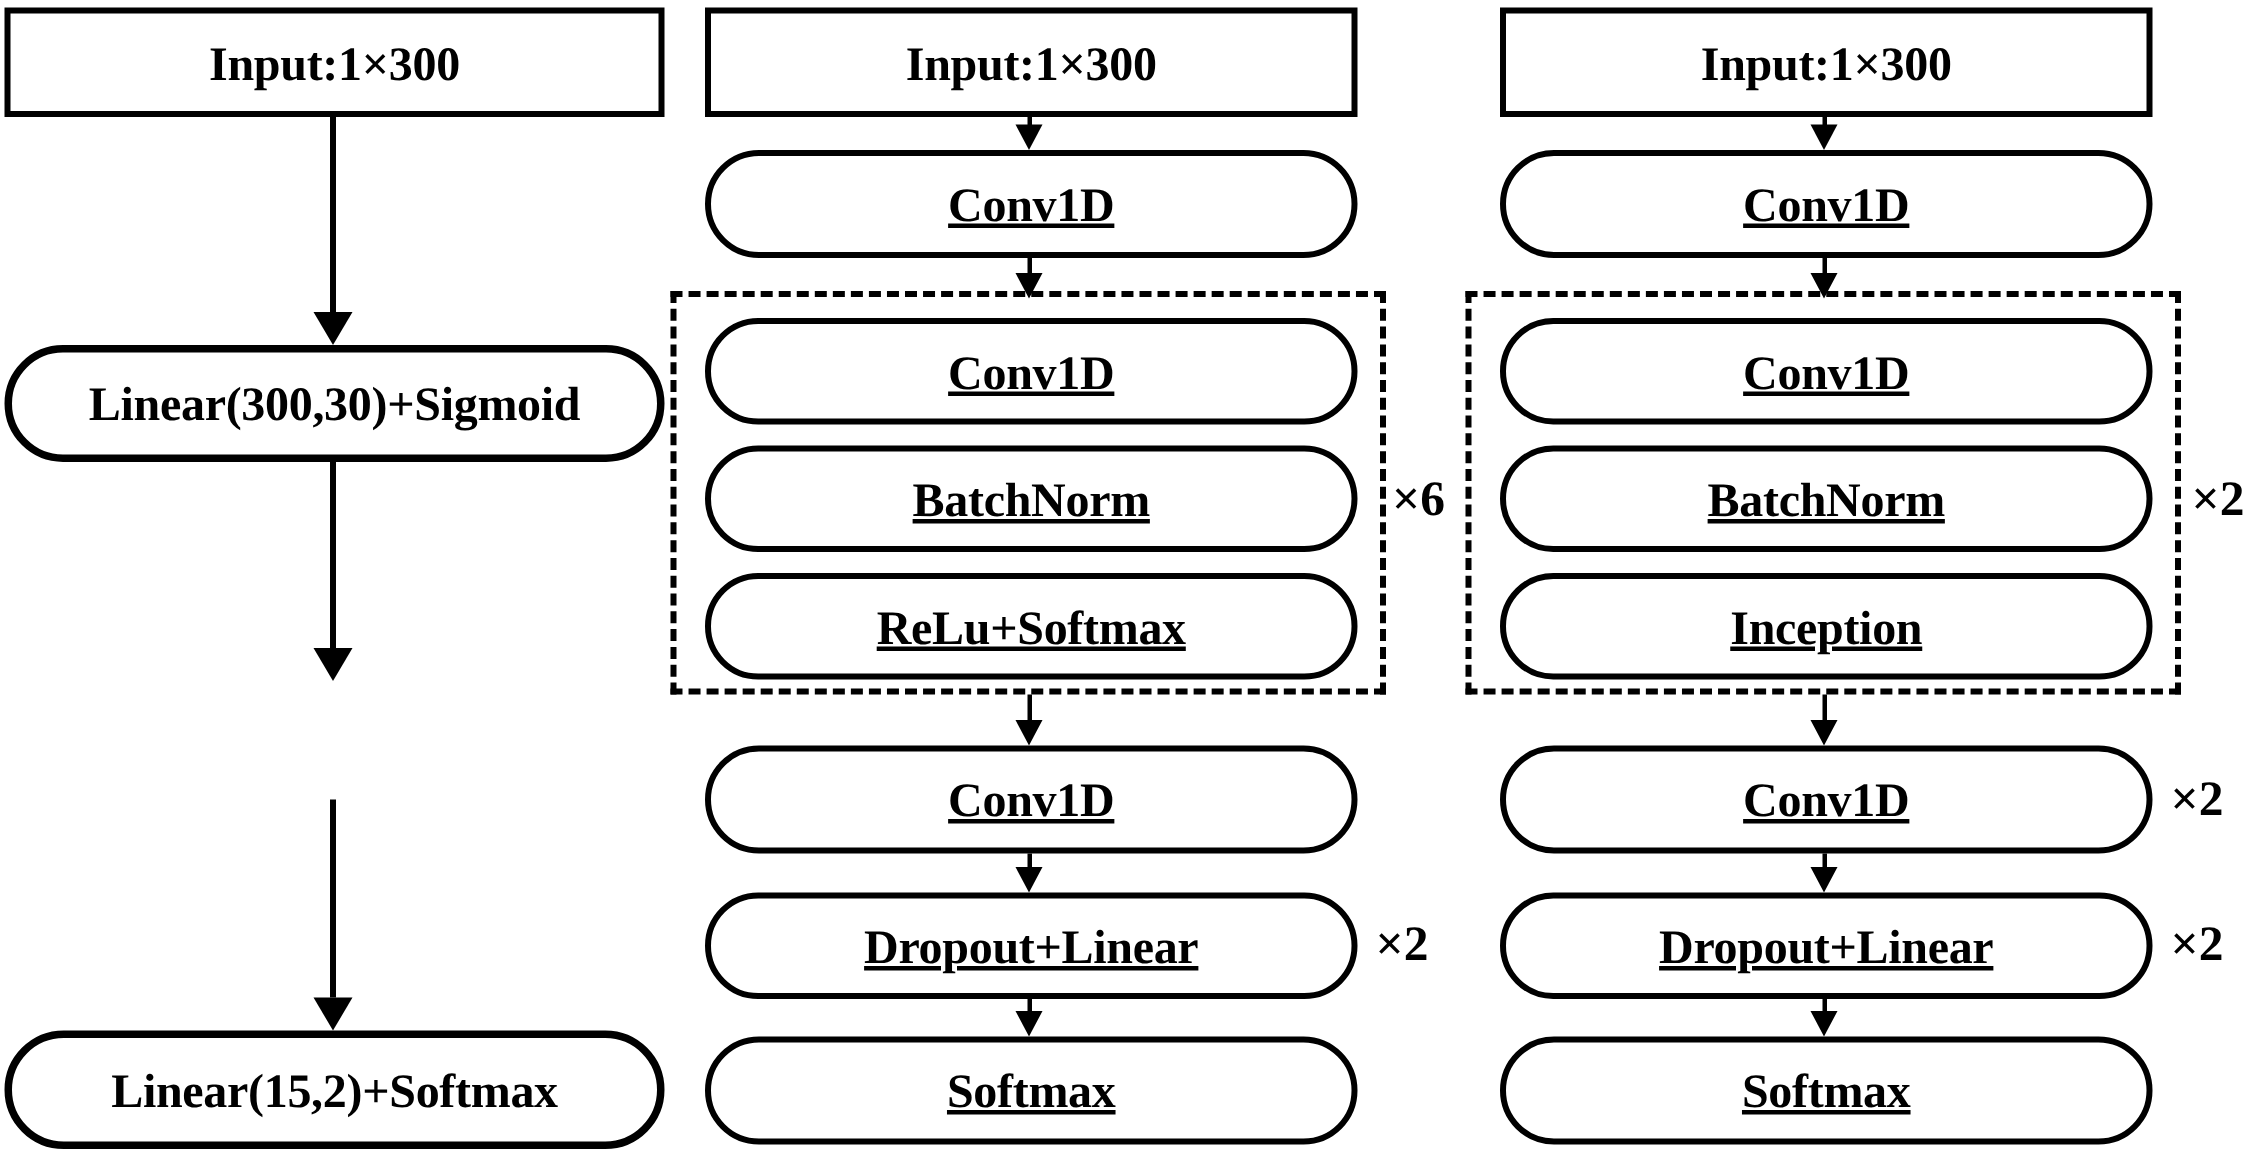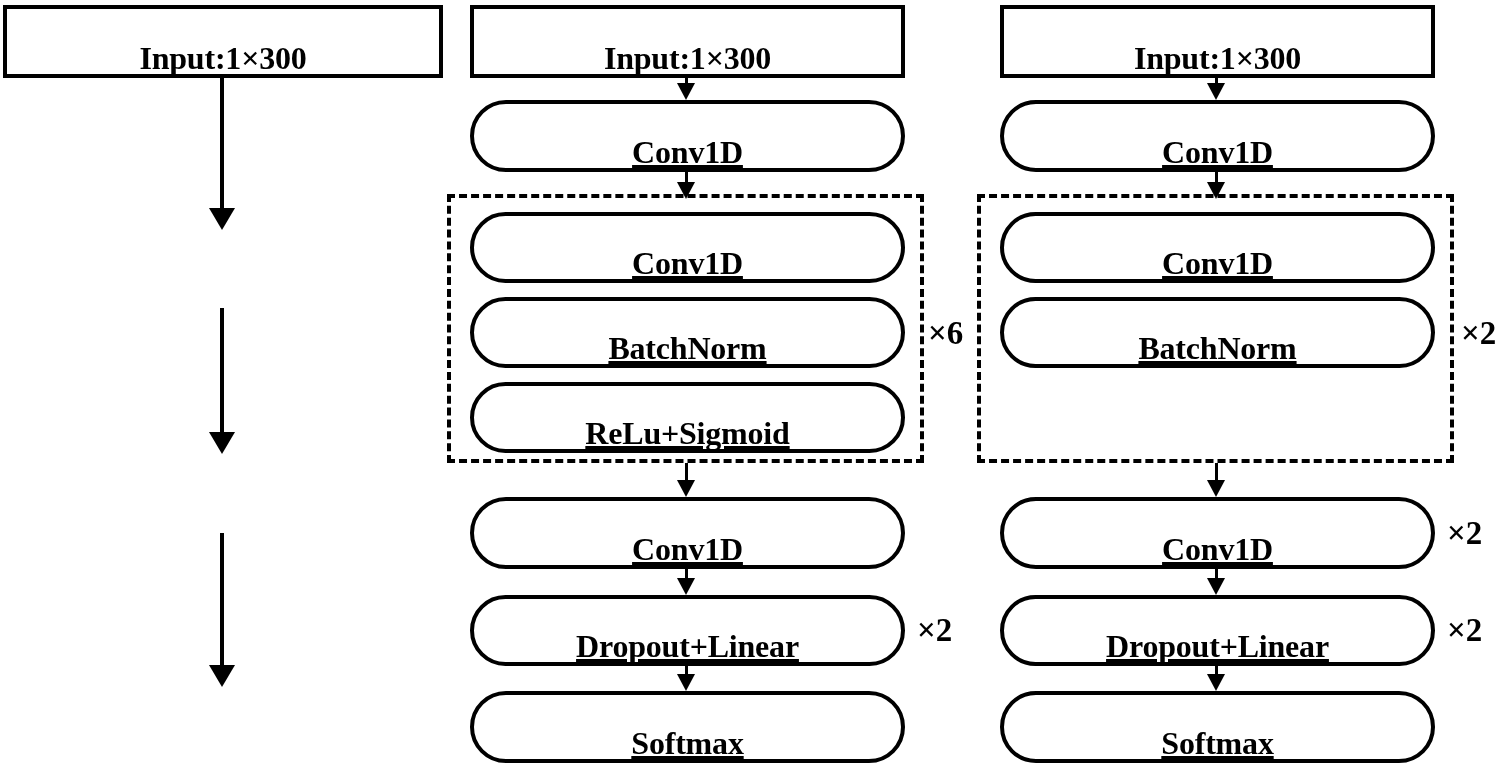--- a/index.html
+++ b/index.html
@@ -17,21 +17,21 @@
     height: 766px;
     background: #ffffff;
     overflow: hidden;
   }
   .node {
     position: absolute;
     box-sizing: border-box;
     border: 4px solid #000000;
     background: #ffffff;
     display: flex;
-    align-items: flex-end;
+    align-items: center;
     justify-content: center;
     text-align: center;
     font-weight: bold;
     font-size: 32px;
     line-height: 1;
     letter-spacing: -0.2px;
     white-space: nowrap;
   }
   .node.rect { border-radius: 0; }
   .node.pill { border-radius: 999px; border-width: 5px; }
@@ -93,32 +93,38 @@
 
   <div class="node rect" style="left:3px; top:5px; width:440px; height:73px;">
     <span>Input:1×300</span>
   </div>
 
   <div class="arrow" style="left:222px; top:78px; height:152px;">
     <div class="shaft" style="height:130px;"></div>
     <div class="head"></div>
   </div>
 
+  <div class="node pill" style="left:3px; top:230px; width:440px; height:78px;">
+    <span>Linear(300,30)+Sigmoid</span>
+  </div>
 
   <div class="arrow" style="left:222px; top:308px; height:146px;">
     <div class="shaft" style="height:124px;"></div>
     <div class="head"></div>
   </div>
 
 
   <div class="arrow" style="left:222px; top:533px; height:154px;">
     <div class="shaft" style="height:132px;"></div>
     <div class="head"></div>
   </div>
 
+  <div class="node pill" style="left:3px; top:687px; width:440px; height:79px;">
+    <span>Linear(15,2)+Softmax</span>
+  </div>
 
   <div class="node rect" style="left:470px; top:5px; width:435px; height:73px;">
     <span>Input:1×300</span>
   </div>
 
   <div class="arrow small" style="left:686px; top:78px; height:22px;">
     <div class="shaft" style="height:8px;"></div>
     <div class="head"></div>
   </div>
 
@@ -135,21 +141,21 @@
 
   <div class="node pill thin" style="left:470px; top:212px; width:435px; height:71px;">
     <span>Conv1D</span>
   </div>
 
   <div class="node pill thin" style="left:470px; top:297px; width:435px; height:71px;">
     <span>BatchNorm</span>
   </div>
 
   <div class="node pill thin" style="left:470px; top:382px; width:435px; height:71px;">
-    <span>ReLu+Sigmoid</span>
+    <span>ReLu+Softmax</span>
   </div>
 
   <div class="repeat-label" style="left:928px; top:314px; height:38px;">
     <span>×6</span>
   </div>
 
   <div class="arrow small" style="left:686px; top:463px; height:34px;">
     <div class="shaft" style="height:17px;"></div>
     <div class="head"></div>
   </div>
@@ -201,20 +207,23 @@
   <div class="group-box" style="left:977px; top:194px; width:477px; height:269px;"></div>
 
   <div class="node pill thin" style="left:1000px; top:212px; width:435px; height:71px;">
     <span>Conv1D</span>
   </div>
 
   <div class="node pill thin" style="left:1000px; top:297px; width:435px; height:71px;">
     <span>BatchNorm</span>
   </div>
 
+  <div class="node pill thin" style="left:1000px; top:382px; width:435px; height:71px;">
+    <span>Inception</span>
+  </div>
 
   <div class="repeat-label" style="left:1461px; top:314px; height:38px;">
     <span>×2</span>
   </div>
 
   <div class="arrow small" style="left:1216px; top:463px; height:34px;">
     <div class="shaft" style="height:17px;"></div>
     <div class="head"></div>
   </div>
 

